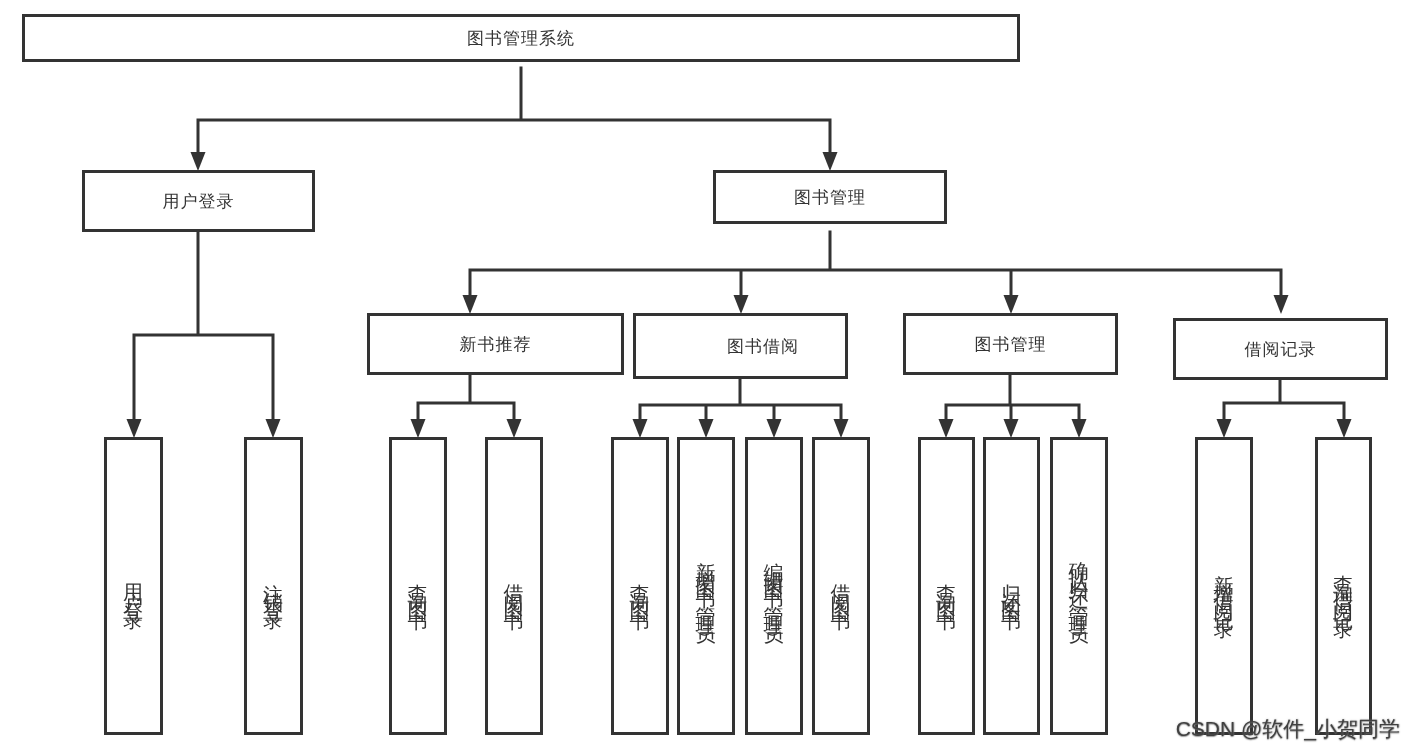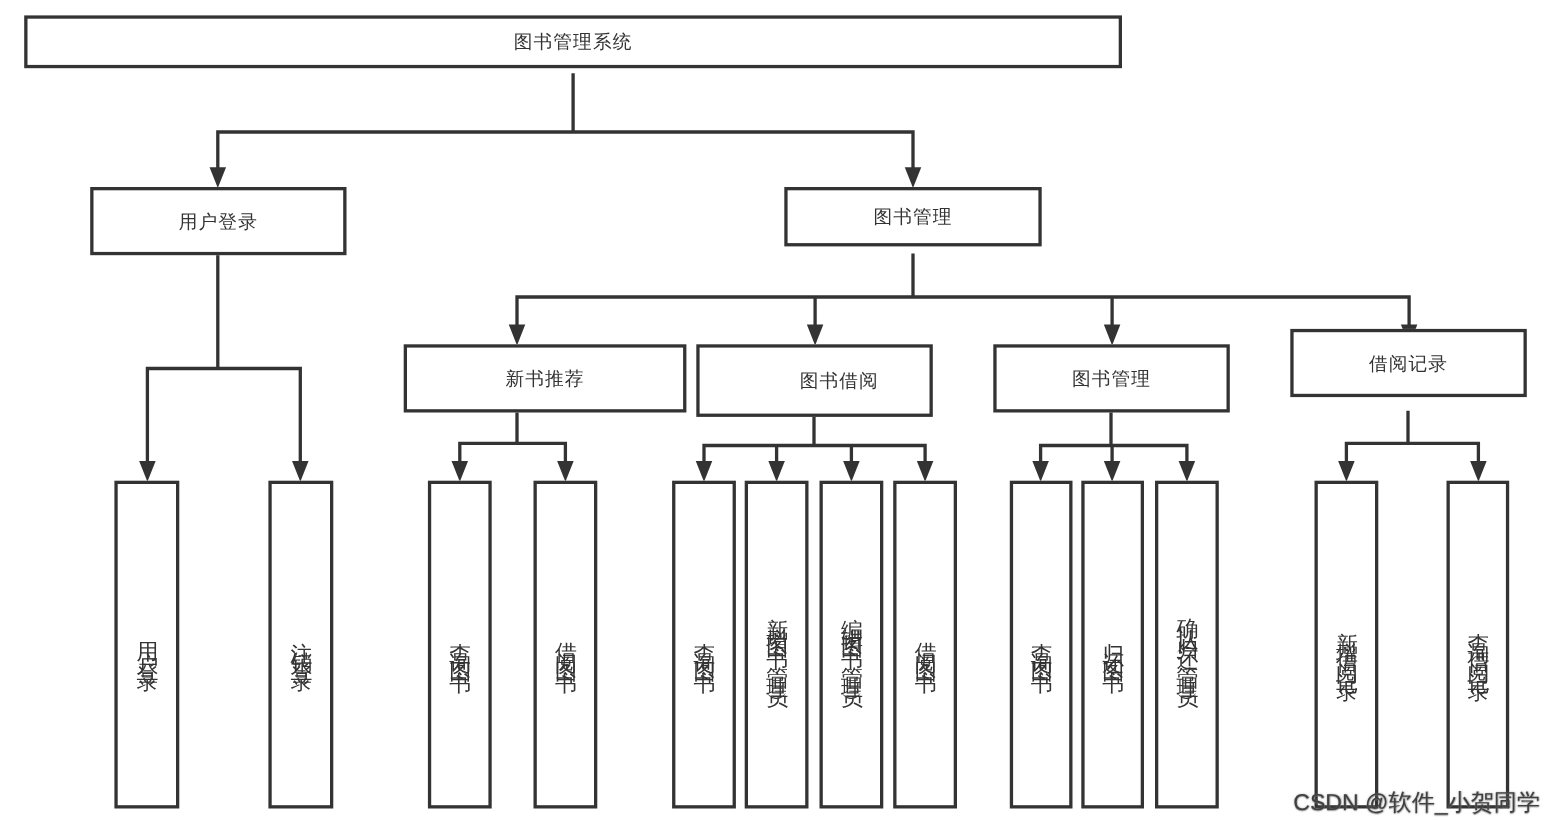--- a/index.html
+++ b/index.html
@@ -47,21 +47,21 @@
     line-height: 1;
     white-space: nowrap;
   }
   
   .n-root        { left: 22px;   top: 14px;  width: 998px; height: 48px; }
   .n-user-login  { left: 82px;   top: 170px; width: 233px; height: 62px; }
   .n-book-mgmt   { left: 713px;  top: 170px; width: 234px; height: 54px; }
   .n-cat-new     { left: 367px;  top: 313px; width: 257px; height: 62px; }
   .n-cat-borrow  { left: 633px;  top: 313px; width: 215px; height: 66px; padding-left: 45px; }
   .n-cat-current { left: 903px;  top: 313px; width: 215px; height: 62px; }
-  .n-cat-records { left: 1173px; top: 299px; width: 215px; height: 62px; }
+  .n-cat-records { left: 1173px; top: 318px; width: 215px; height: 62px; }
   .leaf { top: 437px; height: 298px; }
   .l-user-login  { left: 104px;  width: 59px; }
   .l-logout      { left: 244px;  width: 59px; }
   .l-new-query   { left: 389px;  width: 58px; }
   .l-new-borrow  { left: 485px;  width: 58px; }
   .l-b-query     { left: 611px;  width: 58px; }
   .l-b-add       { left: 677px;  width: 58px; }
   .l-b-edit      { left: 745px;  width: 58px; }
   .l-b-borrow    { left: 812px;  width: 58px; }
   .l-c-query     { left: 918px;  width: 57px; }

